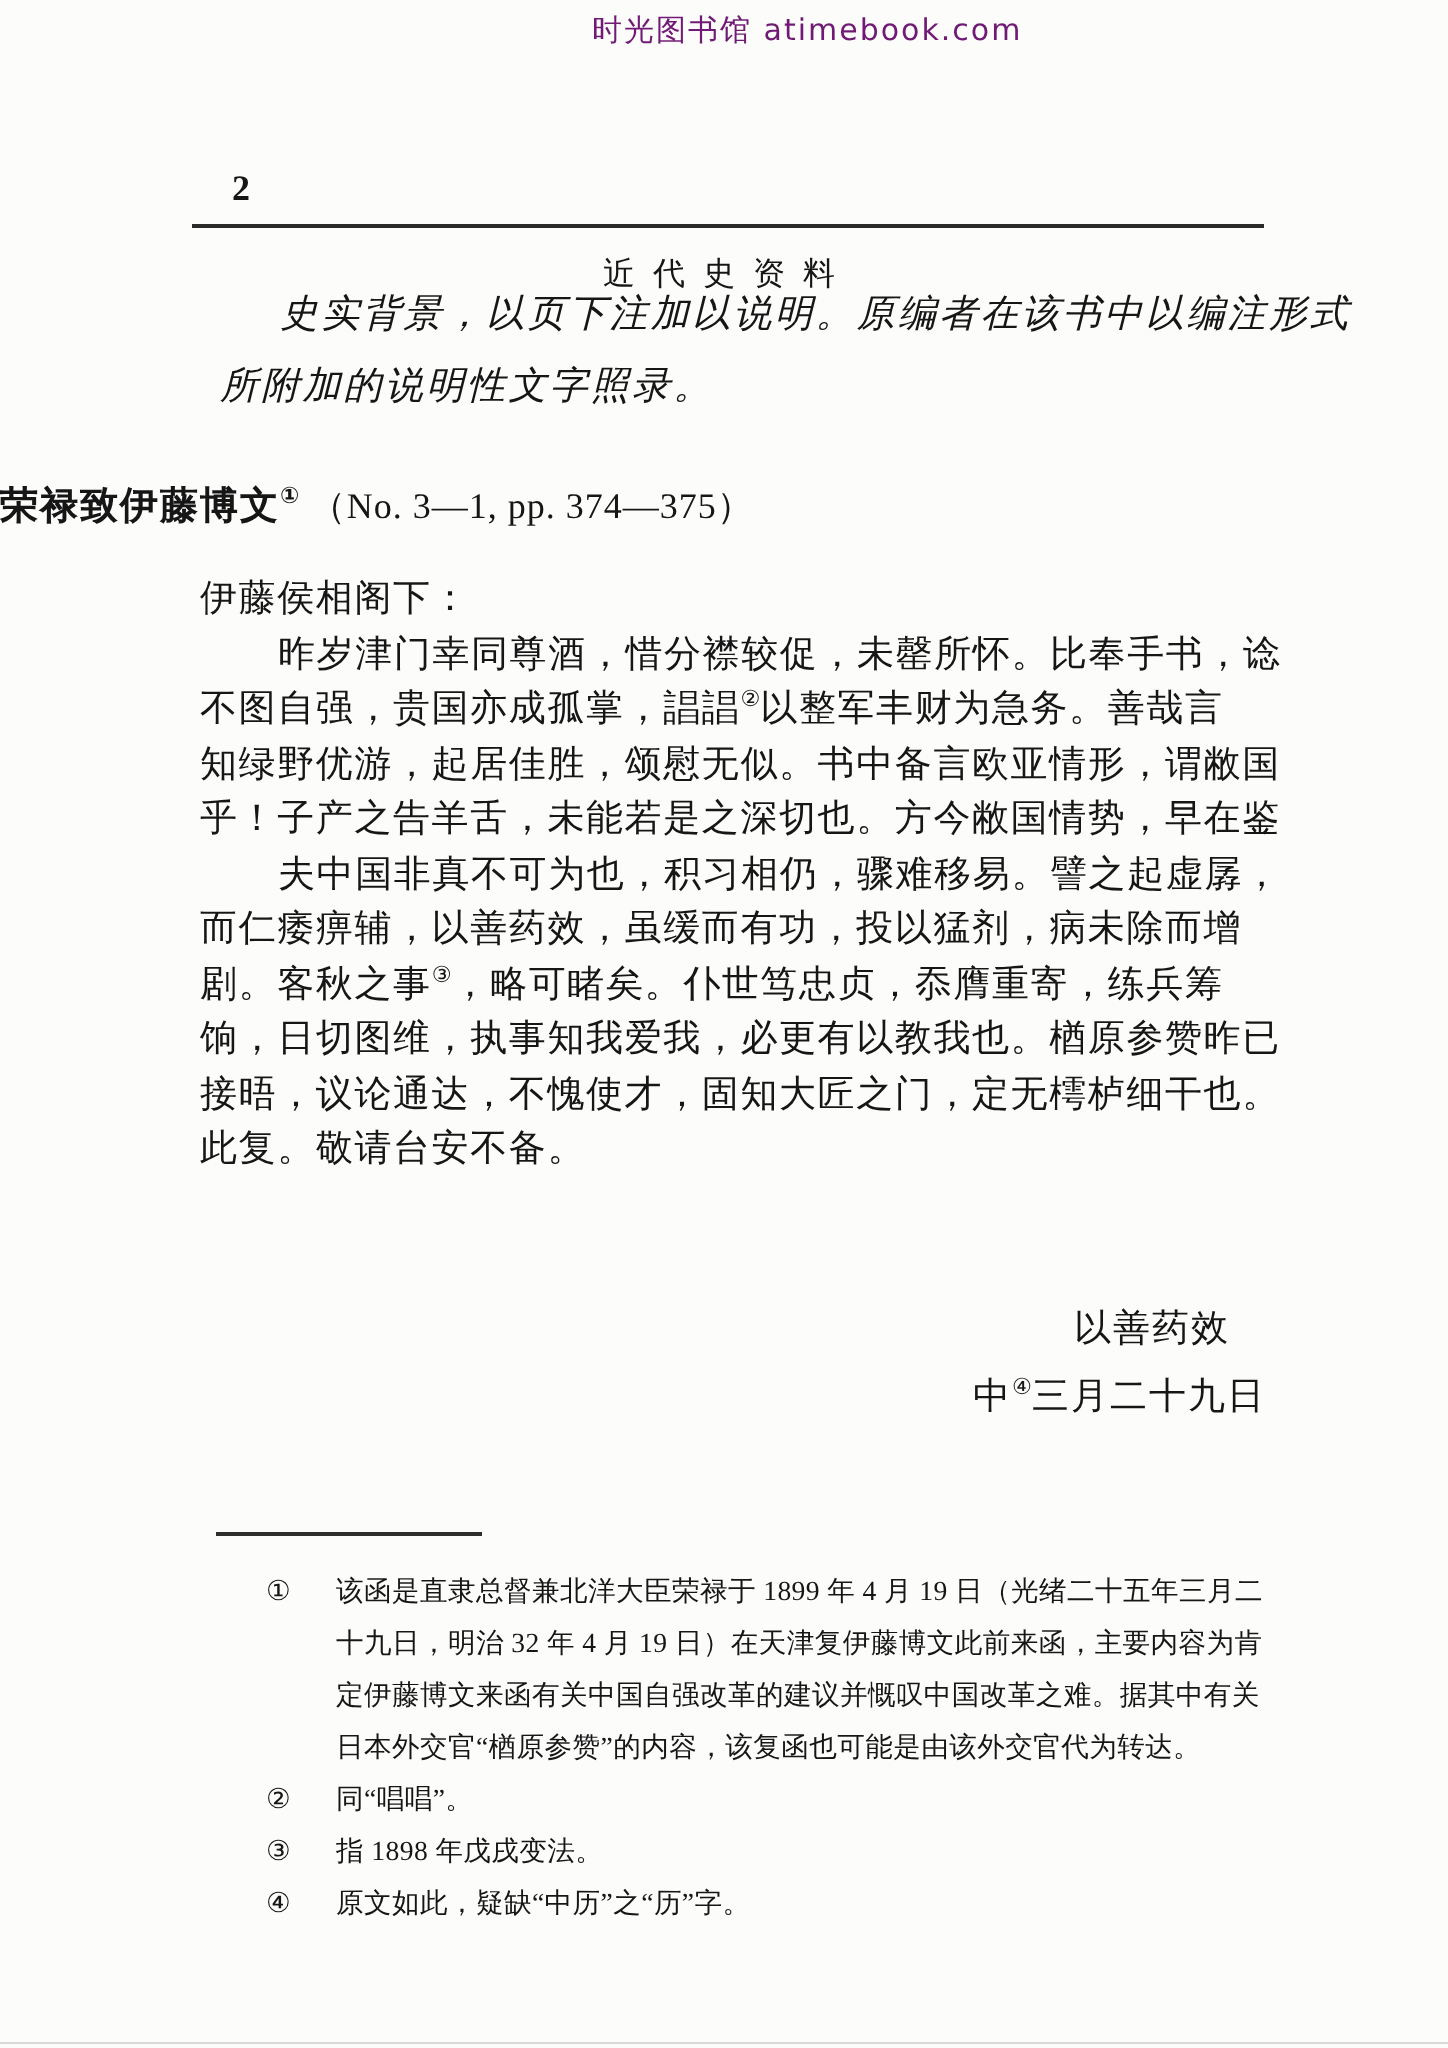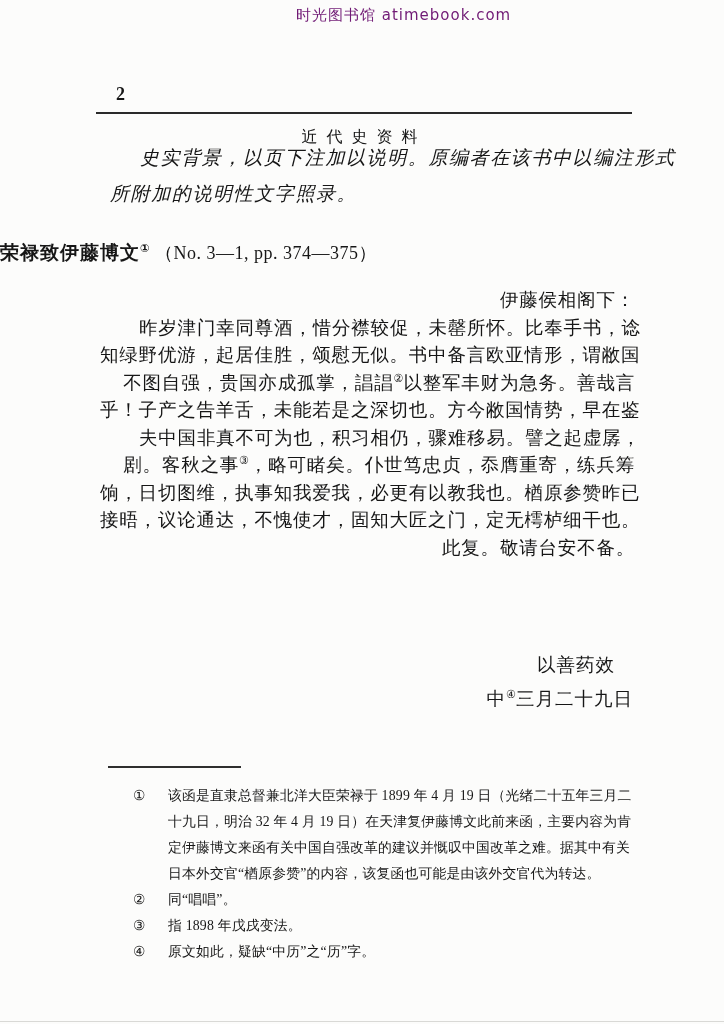--- a/index.html
+++ b/index.html
@@ -48,21 +48,21 @@
   .letter-title .name {
     font-family:"Liberation Sans","DejaVu Sans",sans-serif;
     font-weight:bold; letter-spacing:1px;
   }
   .letter-title .refinfo { font-size:18px; }
   
   .letter-body {
     position:absolute; top:287px; left:100px; width:535px;
     font-size:18.5px; line-height:27.5px; letter-spacing:0.8px;
   }
-  .letter-body div { white-space:nowrap;text-align:right; }
+  .letter-body div { white-space:nowrap; }
   .letter-body .indent { text-indent:39px; }
   sup.fnref { font-size:0.6em; vertical-align:super; letter-spacing:0; line-height:0; }
   
   .sign-block {
     position:absolute; top:648px; left:100px; width:535px;
     text-align:right; font-size:18.5px; line-height:34px; letter-spacing:1px;
   }
   .sign-block .signature { padding-right:20px; }
   .sign-block .sign-date { padding-right:2px; }
   
@@ -102,24 +102,25 @@
   </div>
 
   <div class="letter-title">
     <span class="name">荣禄致伊藤博文<sup class="fnref">①</sup></span>
     <span class="refinfo">（No. 3—1, pp. 374—375）</span>
   </div>
 
   <div class="letter-body">
     <div>伊藤侯相阁下：</div>
     <div class="indent">昨岁津门幸同尊酒，惜分襟较促，未罄所怀。比奉手书，谂</div>
+    <div>不图自强，贵国亦成孤掌，誯誯<sup class="fnref">②</sup>以整军丰财为急务。善哉言</div>
     <div>知绿野优游，起居佳胜，颂慰无似。书中备言欧亚情形，谓敝国</div>
-    <div>不图自强，贵国亦成孤掌，誯誯<sup class="fnref">②</sup>以整军丰财为急务。善哉言</div>
     <div>乎！子产之告羊舌，未能若是之深切也。方今敝国情势，早在鉴</div>
     <div class="indent">夫中国非真不可为也，积习相仍，骤难移易。譬之起虚孱，</div>
+    <div>而仁痿痹辅，以善药效，虽缓而有功，投以猛剂，病未除而增</div>
     <div>剧。客秋之事<sup class="fnref">③</sup>，略可睹矣。仆世笃忠贞，忝膺重寄，练兵筹</div>
     <div>饷，日切图维，执事知我爱我，必更有以教我也。楢原参赞昨已</div>
     <div>接晤，议论通达，不愧使才，固知大匠之门，定无樗栌细干也。</div>
     <div>此复。敬请台安不备。</div>
   </div>
 
   <div class="sign-block">
     <div class="signature">以善药效</div>
     <div class="sign-date">中<sup class="fnref">④</sup>三月二十九日</div>
   </div>

